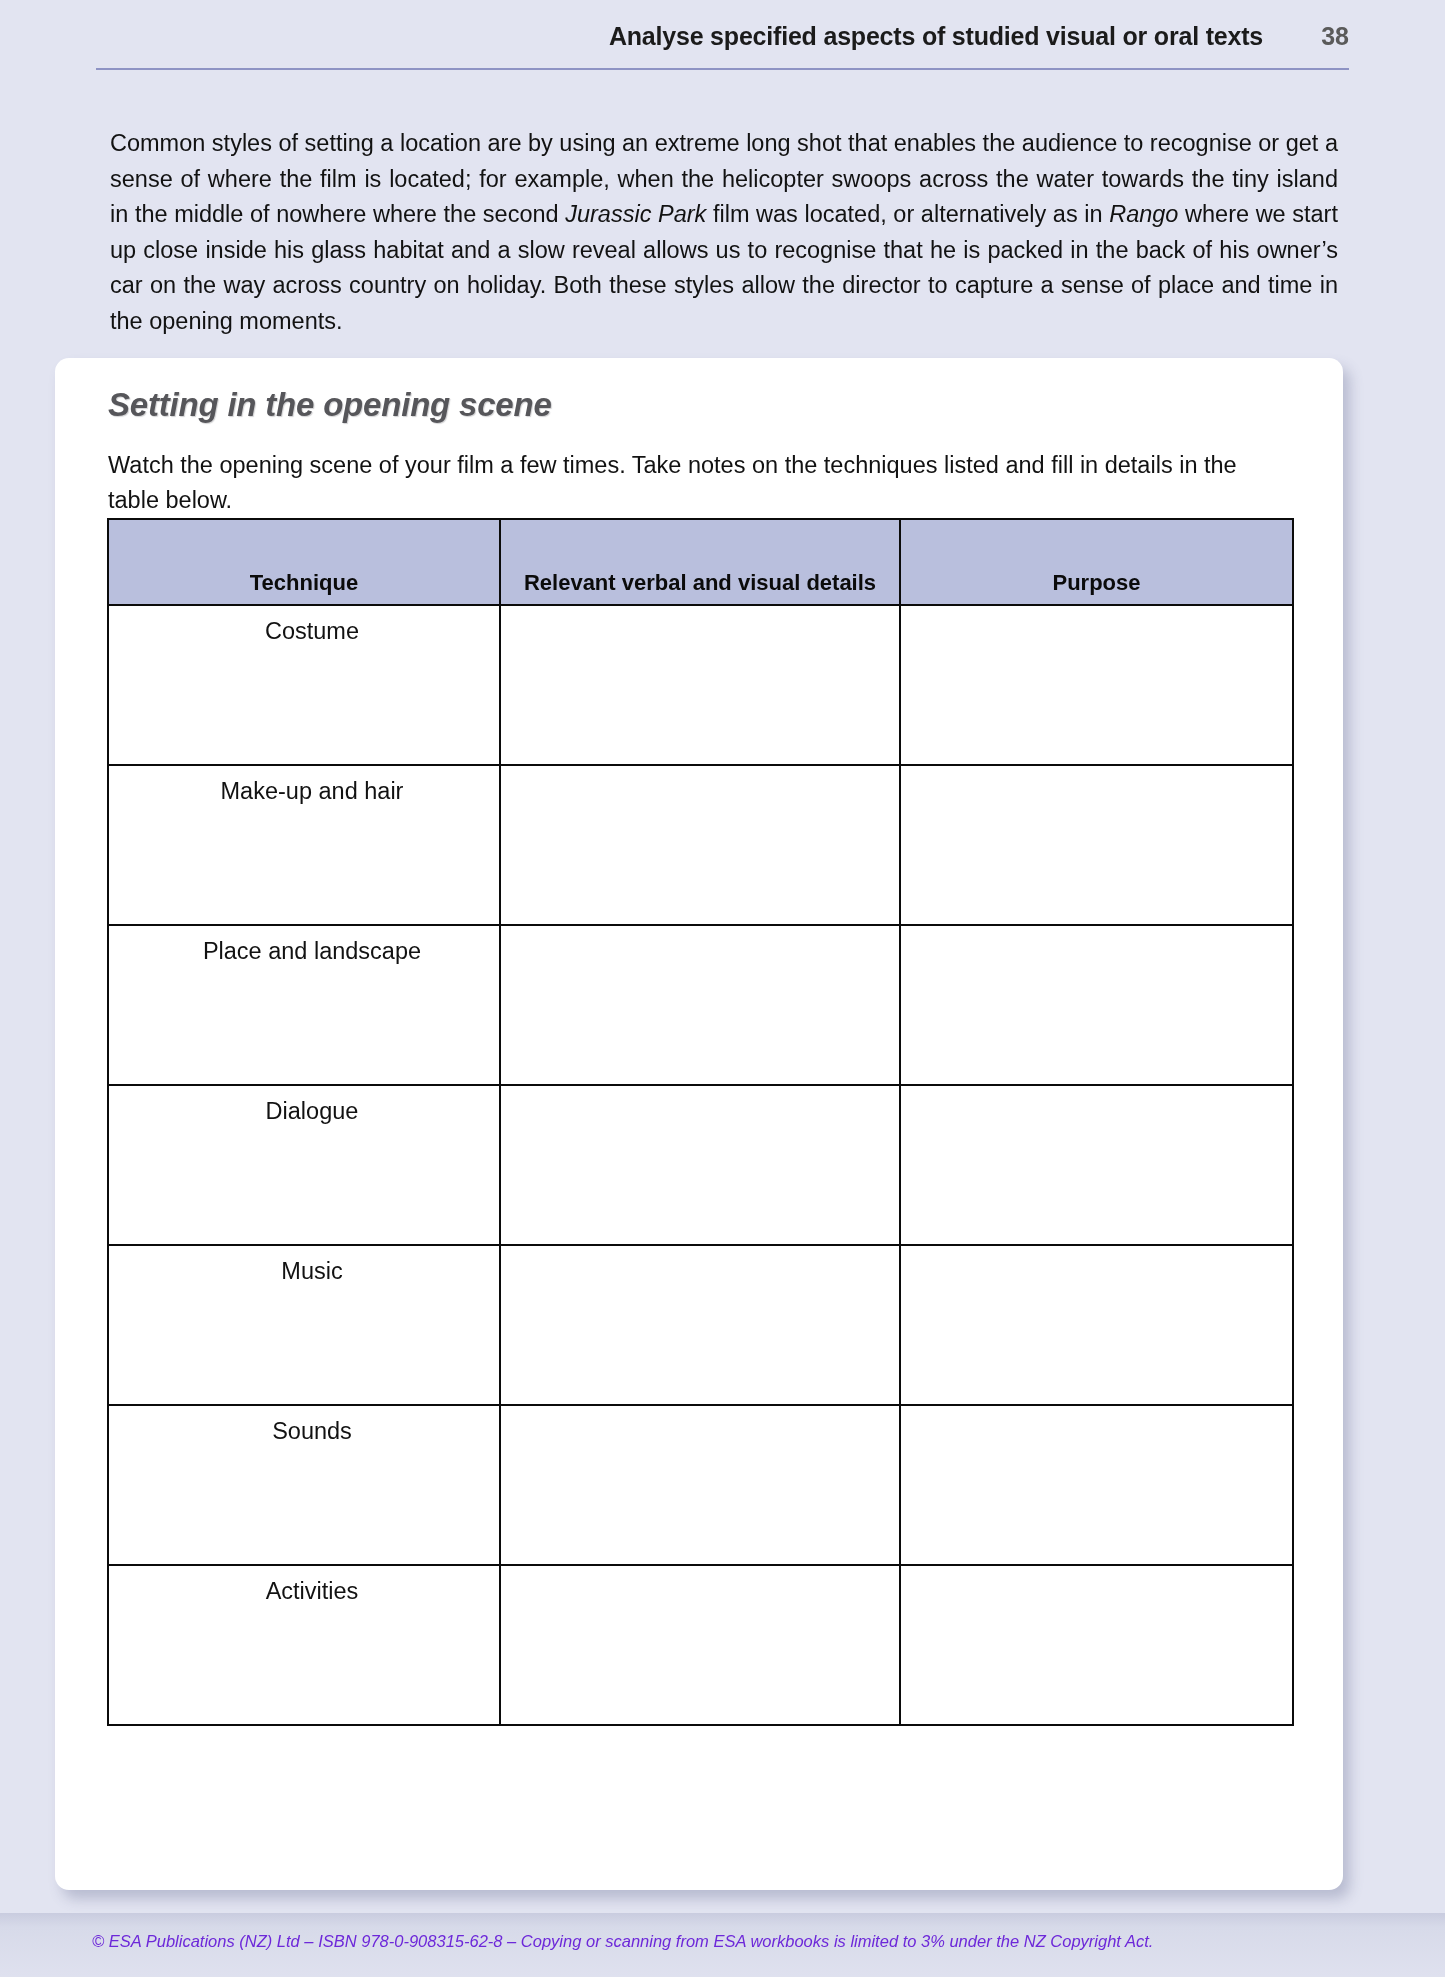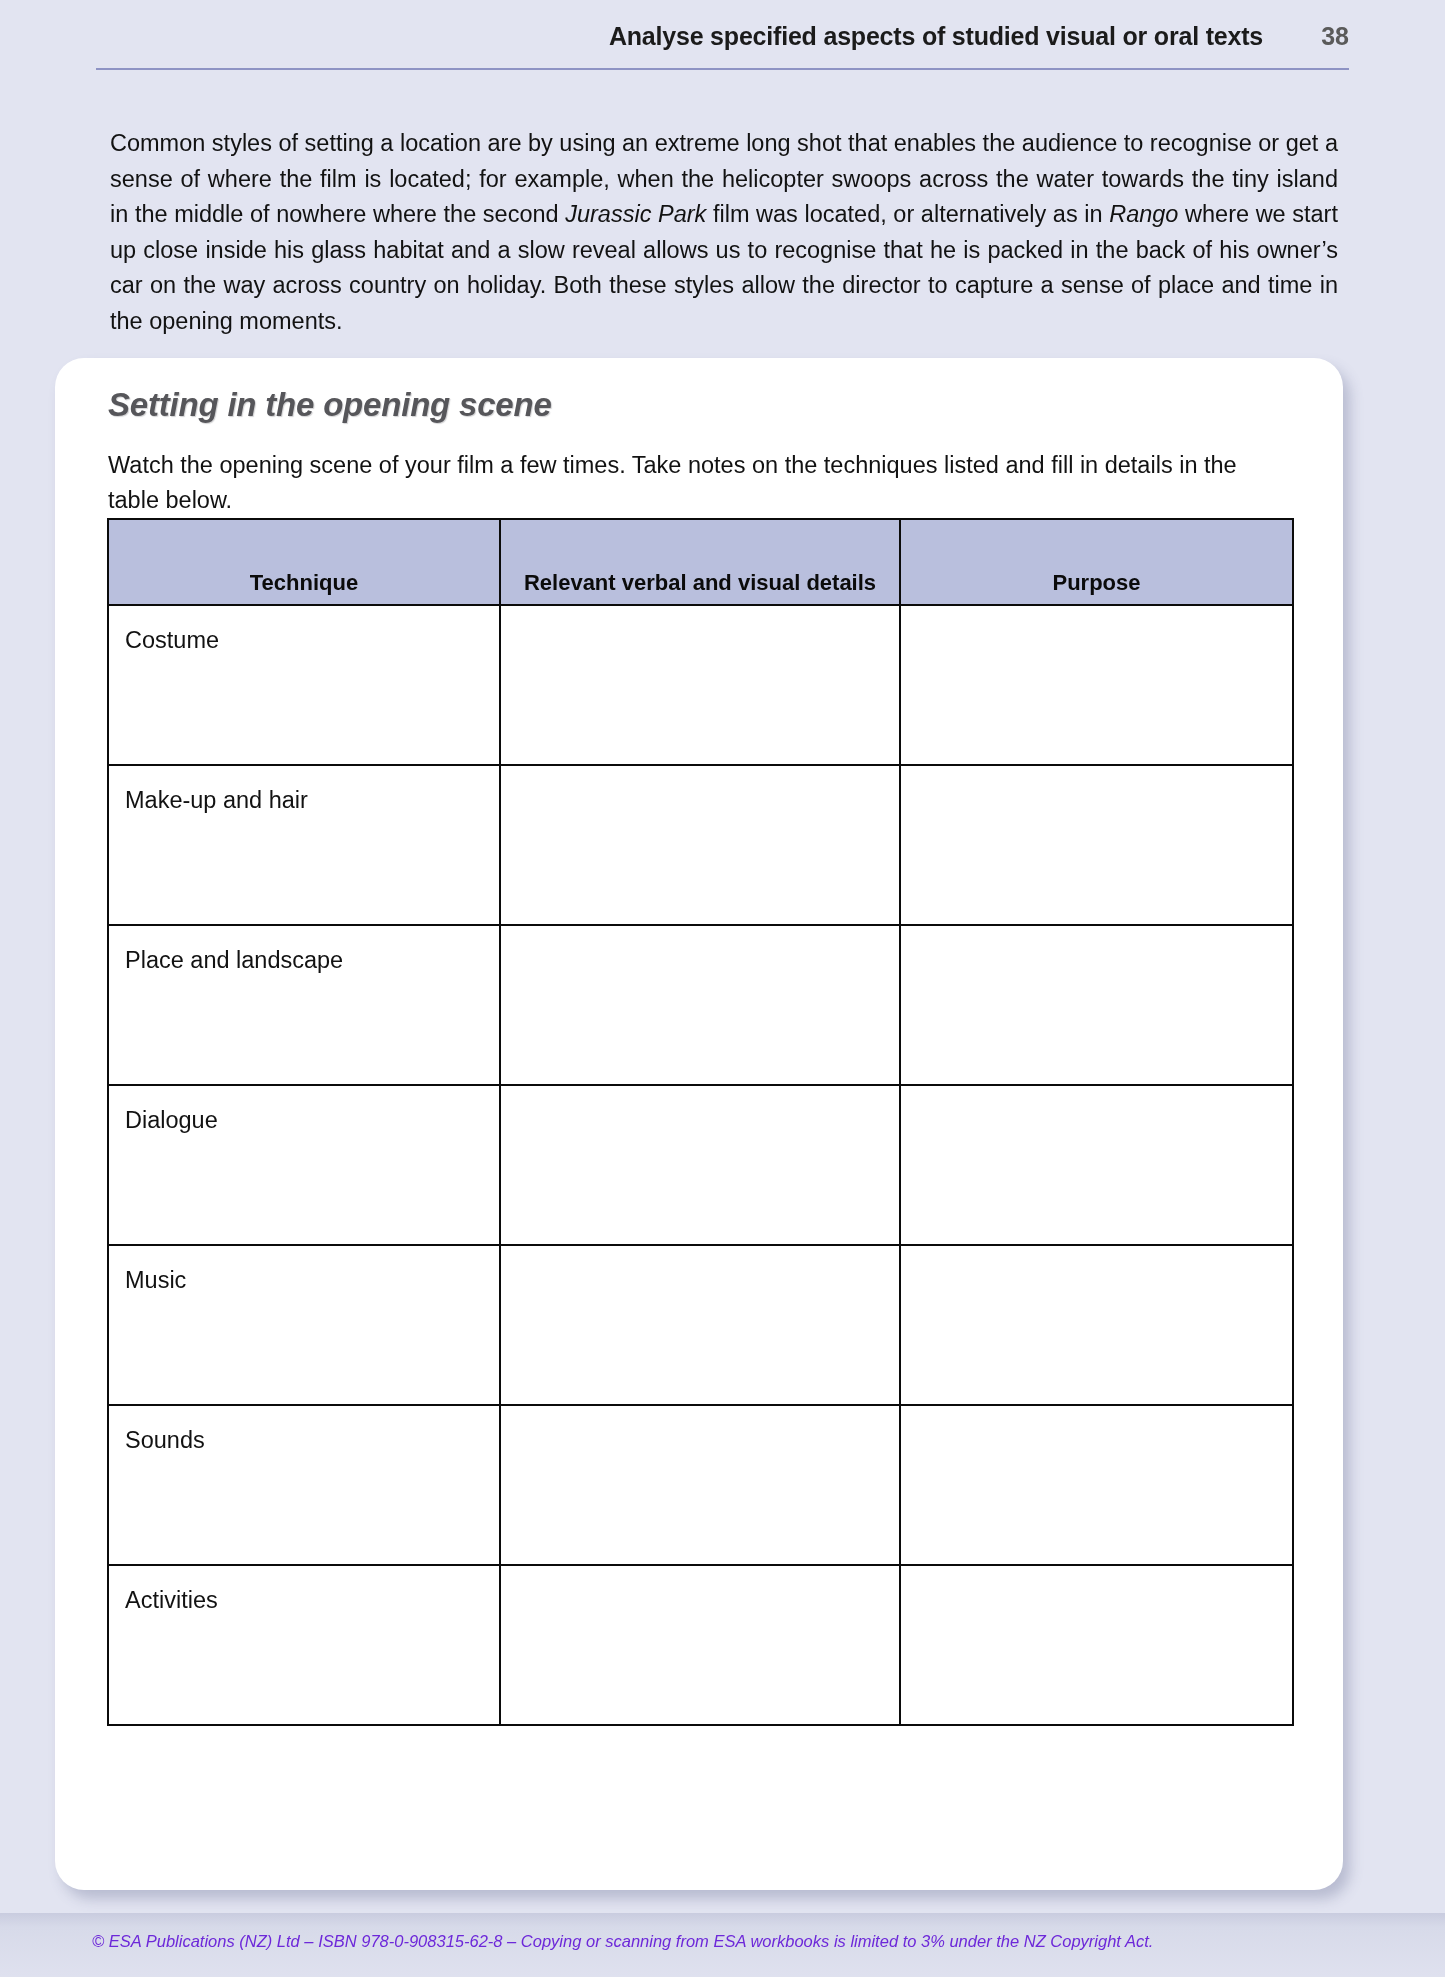--- a/index.html
+++ b/index.html
@@ -72,21 +72,21 @@
   .intro em { font-style: italic; }
 
   
   .card {
     position: absolute;
     top: 358px;
     left: 55px;
     width: 1288px;
     height: 1532px;
     background: #ffffff;
-    border-radius: 29px;
+    border-radius: 14px;
     box-shadow: 7px 9px 13px rgba(90, 95, 135, 0.30);
   }
 
   .card-heading {
     position: absolute;
     top: 28px;
     left: 53px;
     font-size: 33px;
     font-weight: bold;
     font-style: italic;
@@ -138,22 +138,23 @@
 
   .worksheet-table tbody td {
     height: 158px;
     vertical-align: top;
     background: #ffffff;
   }
   .cell-label {
     display: block;
     font-size: 23.5px;
     color: #121212;
-    padding: 20px 0 0 16px;
+    padding: 11px 0 0 16px;
     line-height: 28px;
+    text-align: center;
   }
   .fill-cell { }
 
   
   .footer-band {
     position: absolute;
     left: 0;
     right: 0;
     bottom: 0;
     height: 64px;

